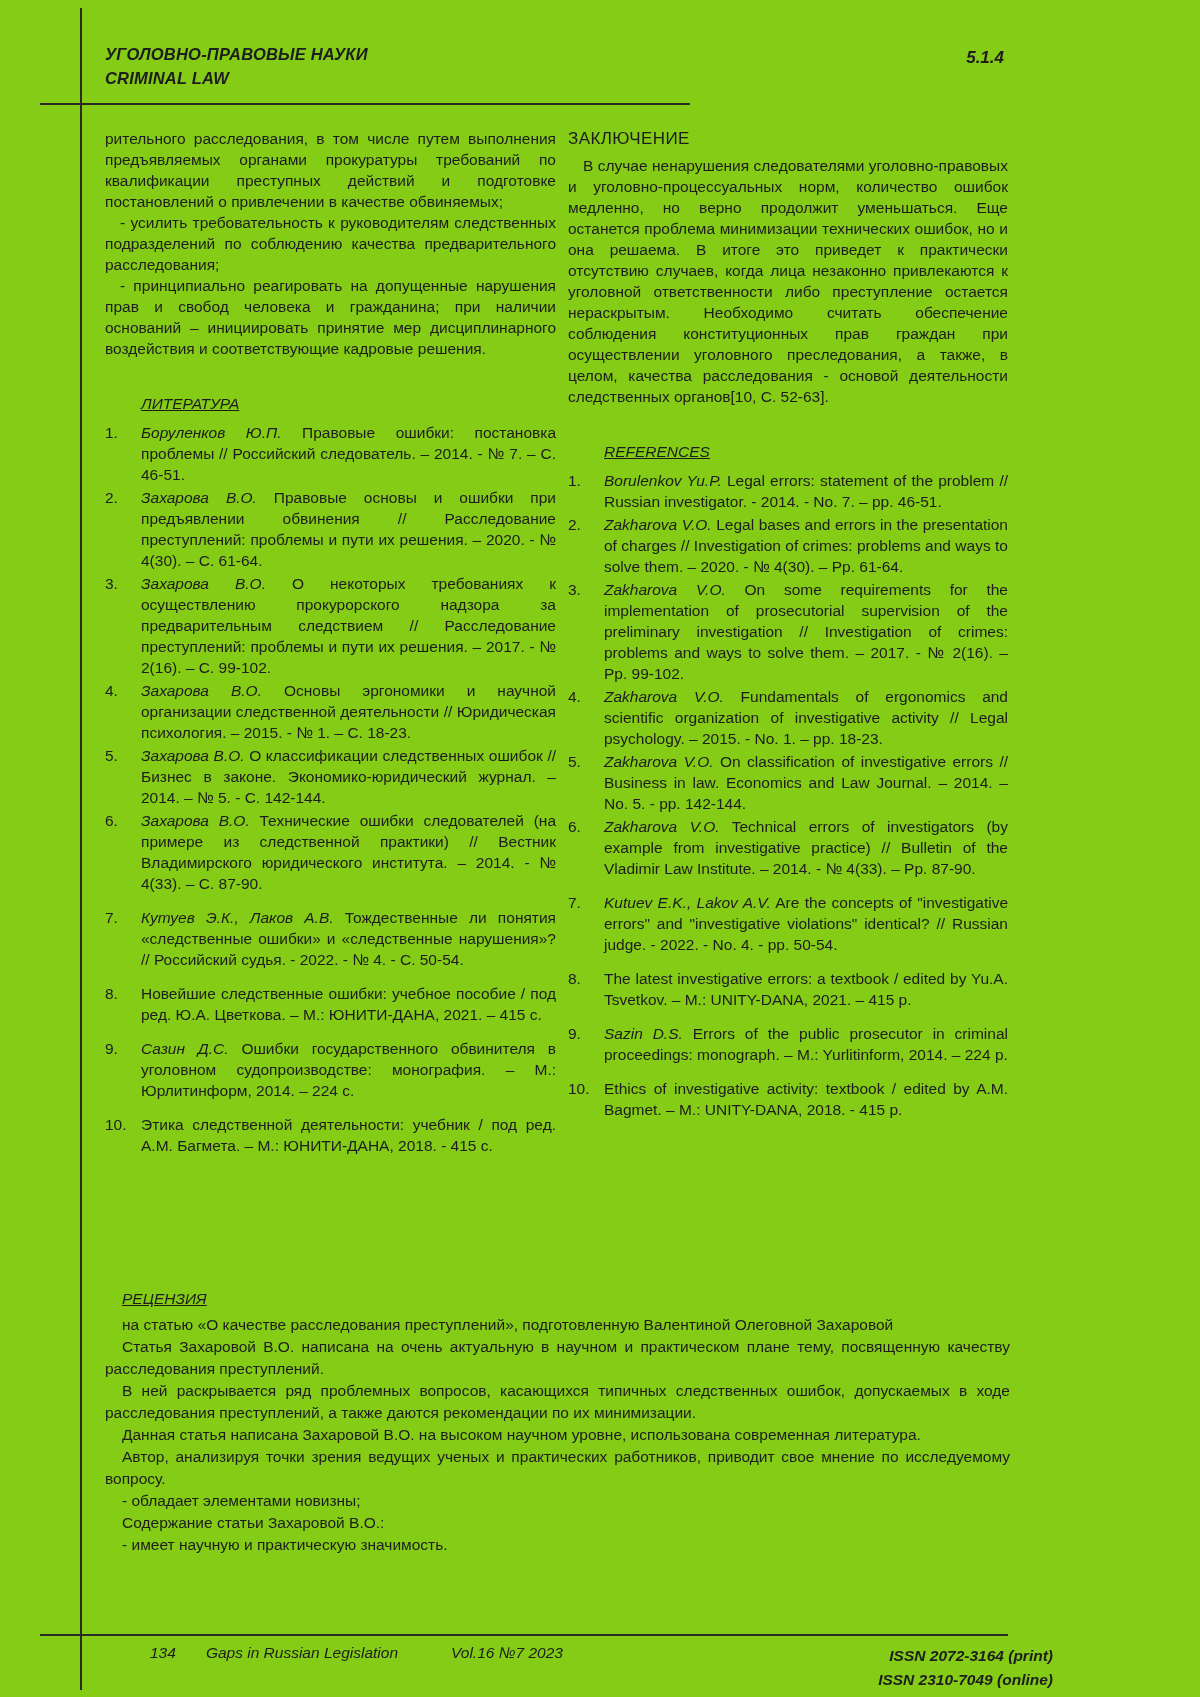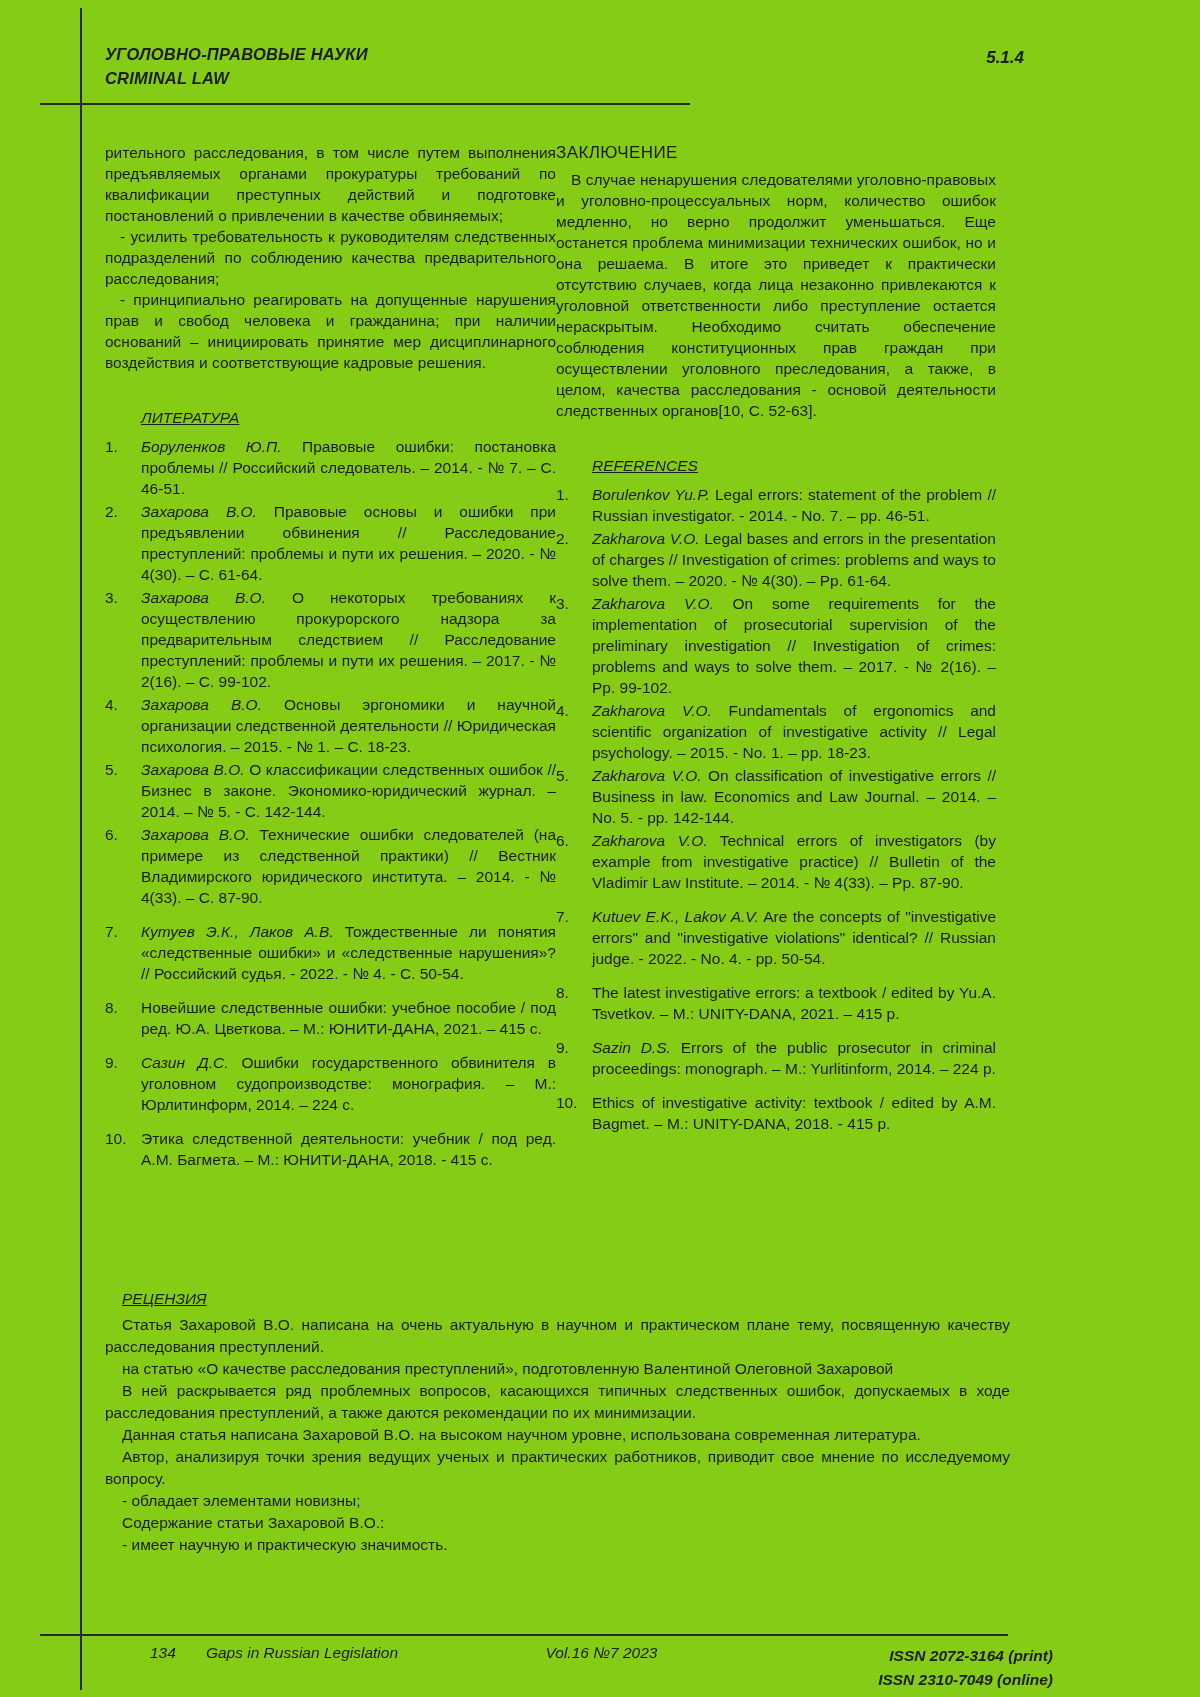--- a/index.html
+++ b/index.html
@@ -13,24 +13,24 @@
   .page { position:relative; width:1200px; height:1697px; overflow:hidden; background:#84cc16; }
 
   
   .vline { position:absolute; left:80px; top:8px; width:2px; height:1682px; background:#2a2a2a; }
   .header-line { position:absolute; left:40px; top:103px; width:650px; height:2px; background:#2a2a2a; }
   .footer-line { position:absolute; left:40px; top:1634px; width:968px; height:2px; background:#2a2a2a; }
 
   
   .header { position:absolute; left:105px; top:42px; }
   .header .t1, .header .t2 { font-size:16.5px; font-weight:bold; font-style:italic; letter-spacing:.2px; line-height:24px; }
-  .sec-num { position:absolute; top:48px; right:176px; font-size:17px; font-weight:bold; font-style:italic;text-align:center; }
+  .sec-num { position:absolute; top:48px; right:196px; font-size:17px; font-weight:bold; font-style:italic;text-align:center; }
 
   
-  .columns { position:absolute; left:105px; top:142px; width:905px; display:flex; }
+  .columns { position:absolute; left:105px; top:128px; width:905px; display:flex; gap:12px; }
   .col-left  { width:451px; }
   .col-right { width:440px; }
 
   .body-par { font-size:15.5px; line-height:21px; text-align:justify; hyphens:auto; }
   .indent { text-indent:15px; }
 
   .concl-head { font-size:17px; line-height:21px; letter-spacing:.4px; margin-bottom:6px; }
 
   .list-heading {
     margin:36px 0 9px 36px;
@@ -46,21 +46,21 @@
   .ref-list .ref-item:nth-child(n+7) { margin-top:13px; }
 
   
   .review { position:absolute; left:105px; top:1290px; width:905px; }
   .review-heading { margin:0 0 6px 17px; font-size:15.5px; font-style:italic; text-decoration:underline; }
   .review p { font-size:15.5px; line-height:22px; text-align:justify; text-indent:17px; hyphens:auto; }
 
   
   .footer { position:absolute; left:105px; top:1644px; width:903px; display:flex; align-items:flex-start; font-size:15.5px; font-style:italic;margin-left:45px; }
   .footer .f-left  { flex:1; display:flex; gap:30px; }
-  .footer .f-center{ flex:1; text-align:center; white-space:nowrap; }
+  .footer .f-center{ flex:1; white-space:nowrap; }
   .footer .f-right { flex:1; text-align:right; font-weight:bold; line-height:24px; }
 </style>
 </head>
 <body>
 
 <div class="page">
 
   <div class="vline"></div>
   <div class="header-line"></div>
   <div class="footer-line"></div>
@@ -110,22 +110,22 @@
         <li class="ref-item"><span class="num">7.</span><span class="auth">Kutuev E.K., Lakov A.V.</span> <span>Are the concepts of "investigative errors" and "investigative violations" identical? // Russian judge. - 2022. - No. 4. - pp. 50-54.</span></li>
         <li class="ref-item"><span class="num">8.</span><span class="auth"></span> <span>The latest investigative errors: a textbook / edited by Yu.A. Tsvetkov. – M.: UNITY-DANA, 2021. – 415 p.</span></li>
         <li class="ref-item"><span class="num">9.</span><span class="auth">Sazin D.S.</span> <span>Errors of the public prosecutor in criminal proceedings: monograph. – M.: Yurlitinform, 2014. – 224 p.</span></li>
         <li class="ref-item"><span class="num">10.</span><span class="auth"></span> <span>Ethics of investigative activity: textbook / edited by A.M. Bagmet. – M.: UNITY-DANA, 2018. - 415 p.</span></li>
       </ol>
     </div>
   </div>
 
   <div class="review" lang="ru">
     <div class="review-heading">РЕЦЕНЗИЯ</div>
+    <p>на статью «О качестве расследования преступлений», подготовленную Валентиной Олеговной Захаровой</p>
     <p>Статья Захаровой В.О. написана на очень актуальную в научном и практическом плане тему, посвященную качеству расследования преступлений.</p>
-    <p>на статью «О качестве расследования преступлений», подготовленную Валентиной Олеговной Захаровой</p>
     <p>В ней раскрывается ряд проблемных вопросов, касающихся типичных следственных ошибок, допускаемых в ходе расследования преступлений, а также даются рекомендации по их минимизации.</p>
     <p>Данная статья написана Захаровой В.О. на высоком научном уровне, использована современная литература.</p>
     <p>Автор, анализируя точки зрения ведущих ученых и практических работников, приводит свое мнение по исследуемому вопросу.</p>
     <p>- обладает элементами новизны;</p>
     <p>Содержание статьи Захаровой В.О.:</p>
     <p>- имеет научную и практическую значимость.</p>
   </div>
 
   <div class="footer">
     <div class="f-left">

